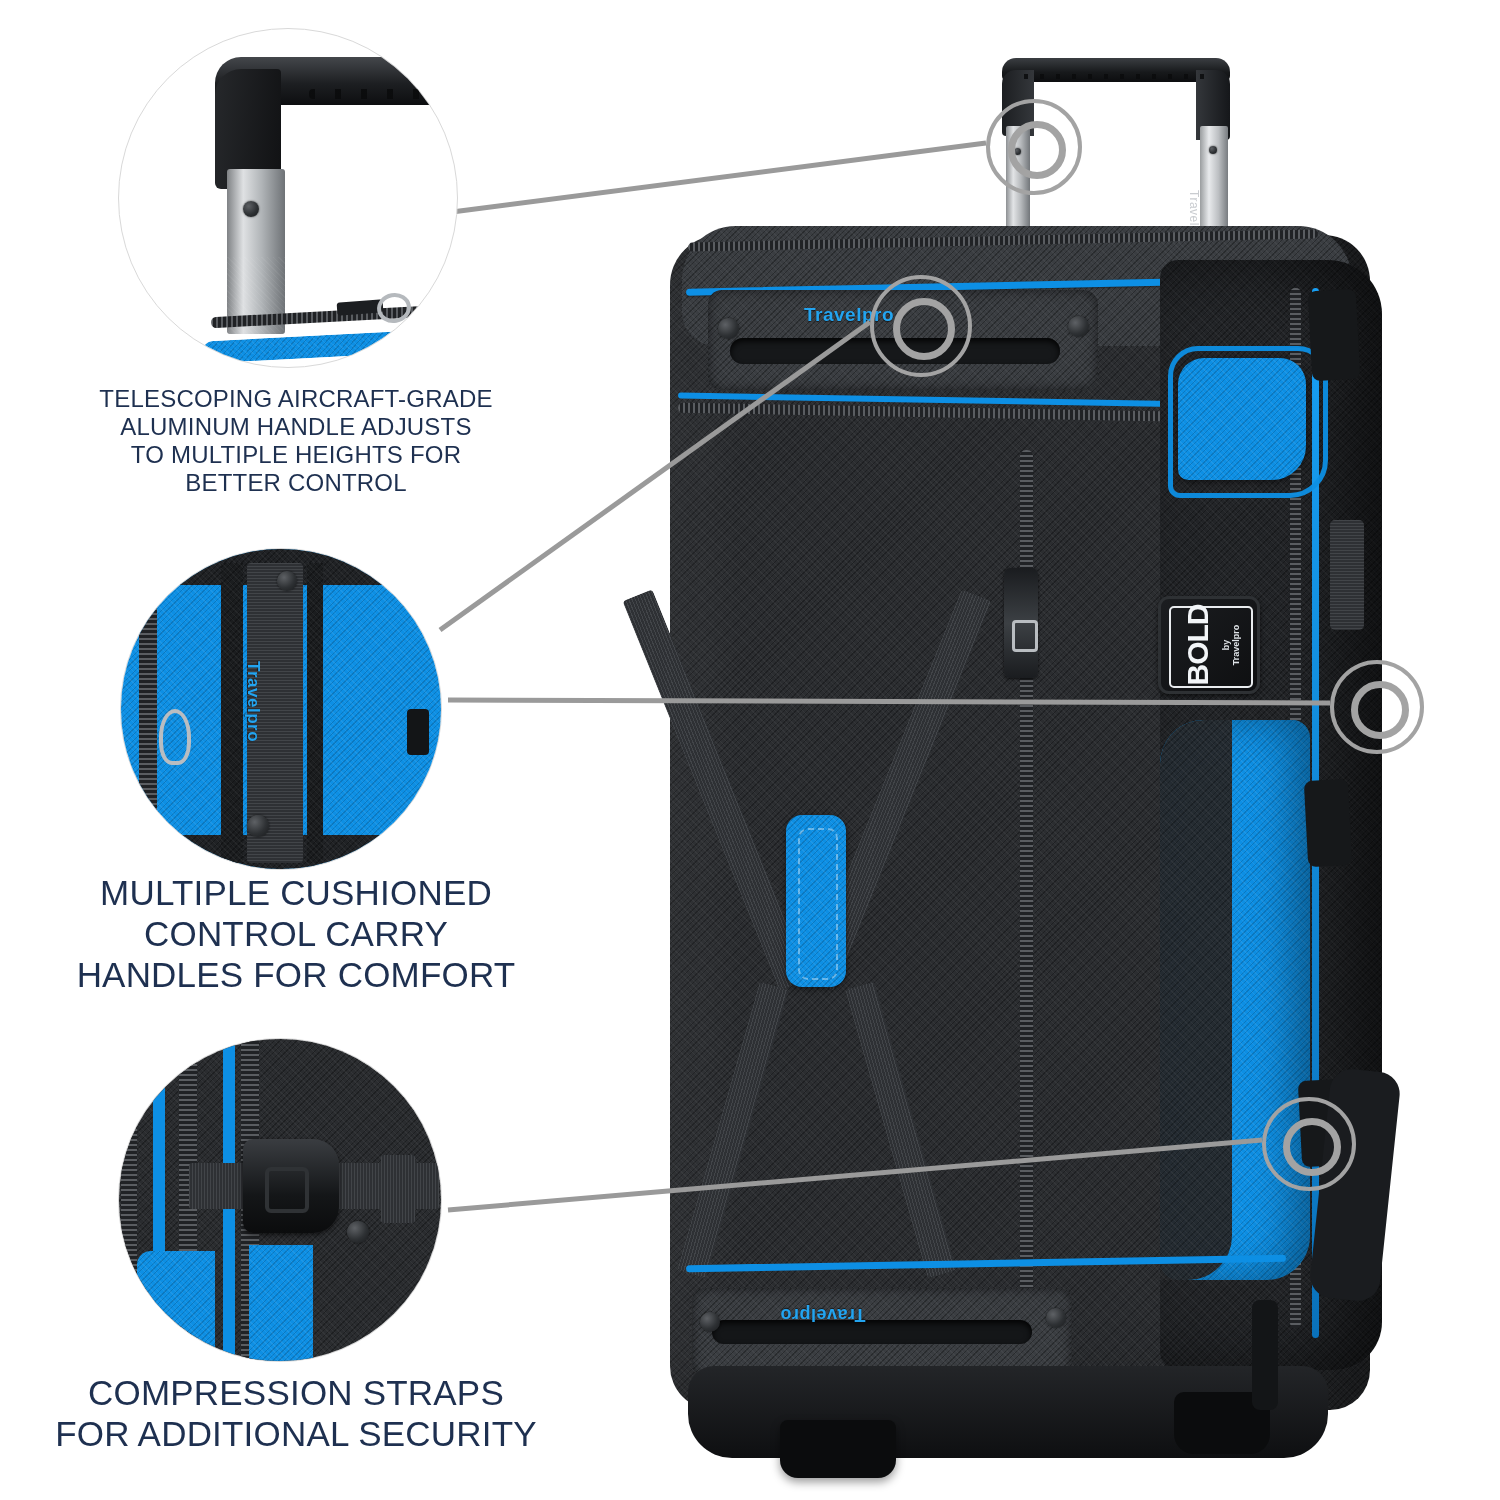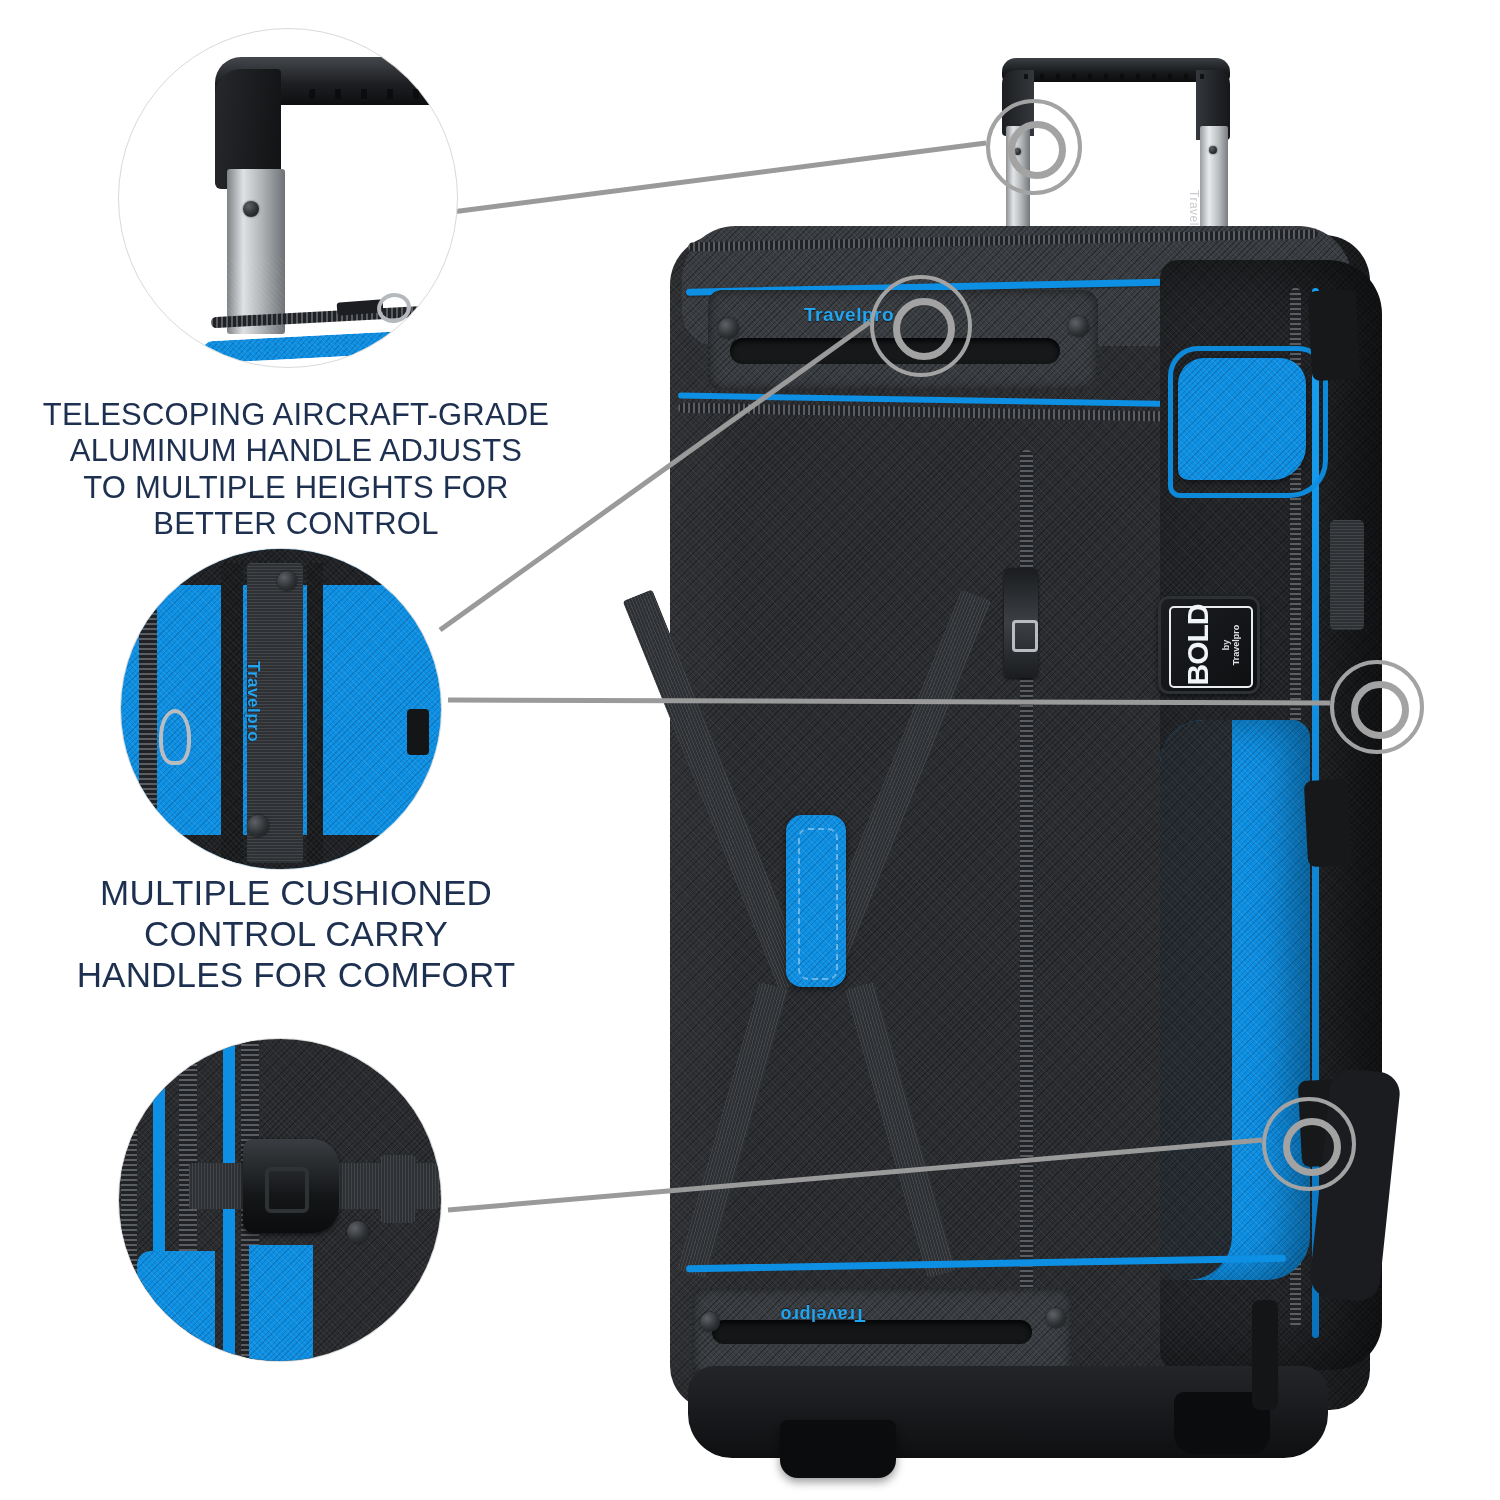--- a/index.html
+++ b/index.html
@@ -20,21 +20,21 @@
   .caption {
     position: absolute;
     text-align: center;
     color: #1e3050;
     font-family: "Liberation Sans", sans-serif;
     font-weight: 500;
     letter-spacing: 0.2px;
     line-height: 1.17;
     white-space: pre-line;
   }
-  #caption-handle  { left: 8px;  top: 397px;  width: 576px; font-size: 31px; }
+  #caption-handle  { left: 8px;  top: 385px;  width: 576px; font-size: 24px; }
   #caption-carry   { left: 8px;  top: 873px;  width: 576px; font-size: 35px; }
   #caption-strap   { left: 8px;  top: 1373px; width: 576px; font-size: 35px; }
 
   
   .inset {
     position: absolute;
     border-radius: 50%;
     overflow: hidden;
     border: 1.5px solid #d9d9d9;
     background: #ffffff;
@@ -273,14 +273,16 @@
     </div>
   </div>
 
   <div class="caption" id="caption-handle">TELESCOPING AIRCRAFT-GRADE
 ALUMINUM HANDLE ADJUSTS
 TO MULTIPLE HEIGHTS FOR
 BETTER CONTROL</div>
   <div class="caption" id="caption-carry">MULTIPLE CUSHIONED
 CONTROL CARRY
 HANDLES FOR COMFORT</div>
+  <div class="caption" id="caption-strap">COMPRESSION STRAPS
+FOR ADDITIONAL SECURITY</div>
 
 </div>
 
 </body></html>

